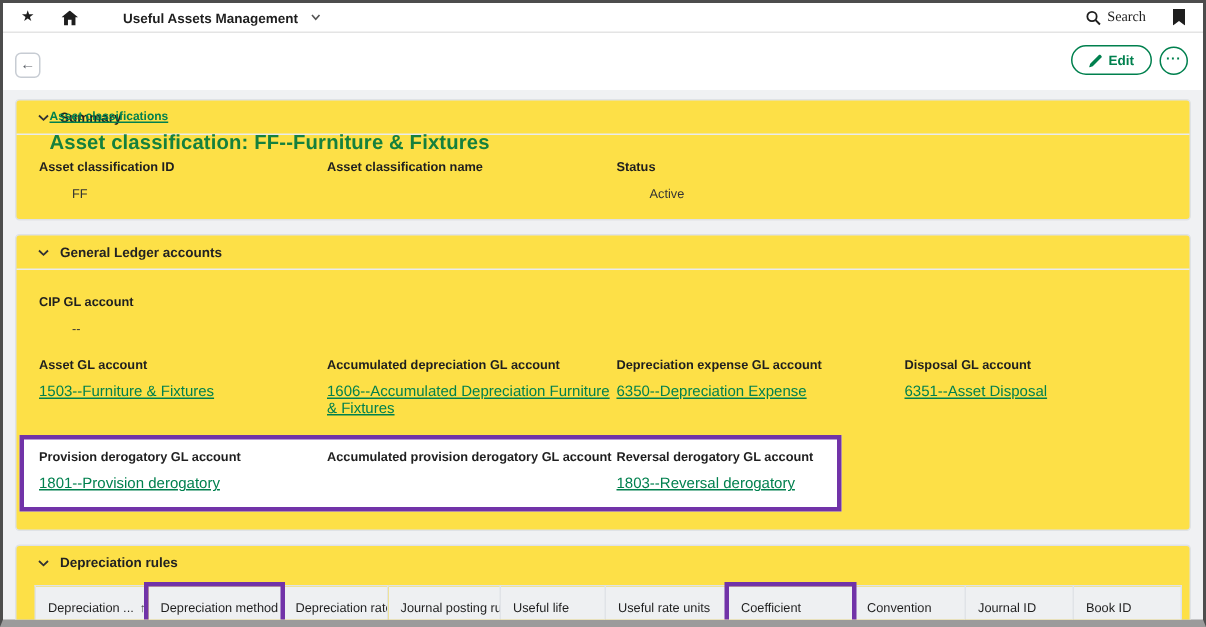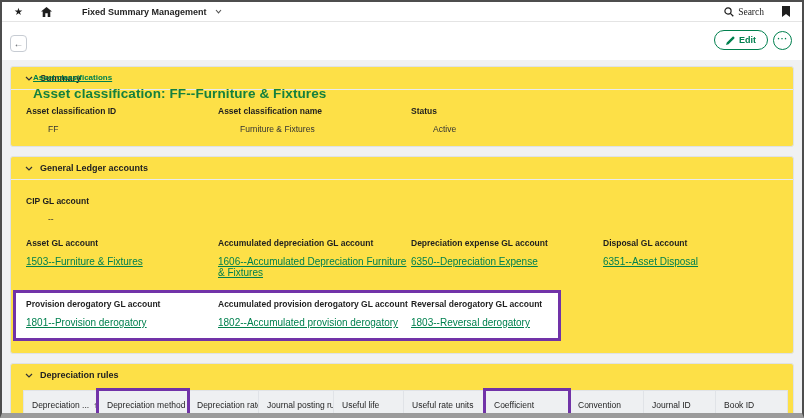--- a/index.html
+++ b/index.html
@@ -77,21 +77,21 @@
 
 <div class="frame">
 
   <div class="topbar">
     <span class="star">★</span>
     <span class="home">
       <svg class="icon-svg" width="11" height="10" viewBox="0 0 11 10">
           <path d="M5.5 0 L11 4.5 H9.3 V10 H6.7 V6.2 H4.3 V10 H1.7 V4.5 H0 Z" fill="#1e1e1e"></path>
         </svg>
     </span>
-    <span class="appname">Fixed Summary Management</span>
+    <span class="appname">Useful Assets Management</span>
     <span class="chev">
       <svg class="icon-svg" width="7" height="5" viewBox="0 0 7 5">
           <polyline points="1,1 3.5,3.8 6,1" fill="none" stroke="#555" stroke-width="1.1"></polyline>
         </svg>
     </span>
     <span class="topbar-right">
       <span class="search">
         <svg class="icon-svg" width="10" height="10" viewBox="0 0 10 10">
             <circle cx="4" cy="4" r="3.1" fill="none" stroke="#1e1e1e" stroke-width="1.2"></circle>
             <line x1="6.4" y1="6.4" x2="9.3" y2="9.3" stroke="#1e1e1e" stroke-width="1.3"></line>
@@ -133,21 +133,20 @@
         <span class="ttl">Summary</span>
       </div>
       <div class="card-body">
         <div class="grid4" style="margin-top:6px;">
           <div>
             <div class="fld-label">Asset classification ID</div>
             <div class="fld-value">FF</div>
           </div>
           <div>
             <div class="fld-label">Asset classification name</div>
-            <div class="fld-value">Furniture &amp; Fixtures</div>
           </div>
           <div>
             <div class="fld-label">Status</div>
             <div class="fld-value">Active</div>
           </div>
           <div></div>
         </div>
       </div>
     </div>
 
@@ -182,21 +181,20 @@
           </div>
         </div>
         <div class="derog-box">
           <div class="grid3">
             <div>
               <div class="fld-label">Provision derogatory GL account</div>
               <a class="fld-link">1801--Provision derogatory</a>
             </div>
             <div>
               <div class="fld-label">Accumulated provision derogatory GL account</div>
-              <a class="fld-link">1802--Accumulated provision derogatory</a>
             </div>
             <div>
               <div class="fld-label">Reversal derogatory GL account</div>
               <a class="fld-link">1803--Reversal derogatory</a>
             </div>
           </div>
         </div>
       </div>
     </div>
 

